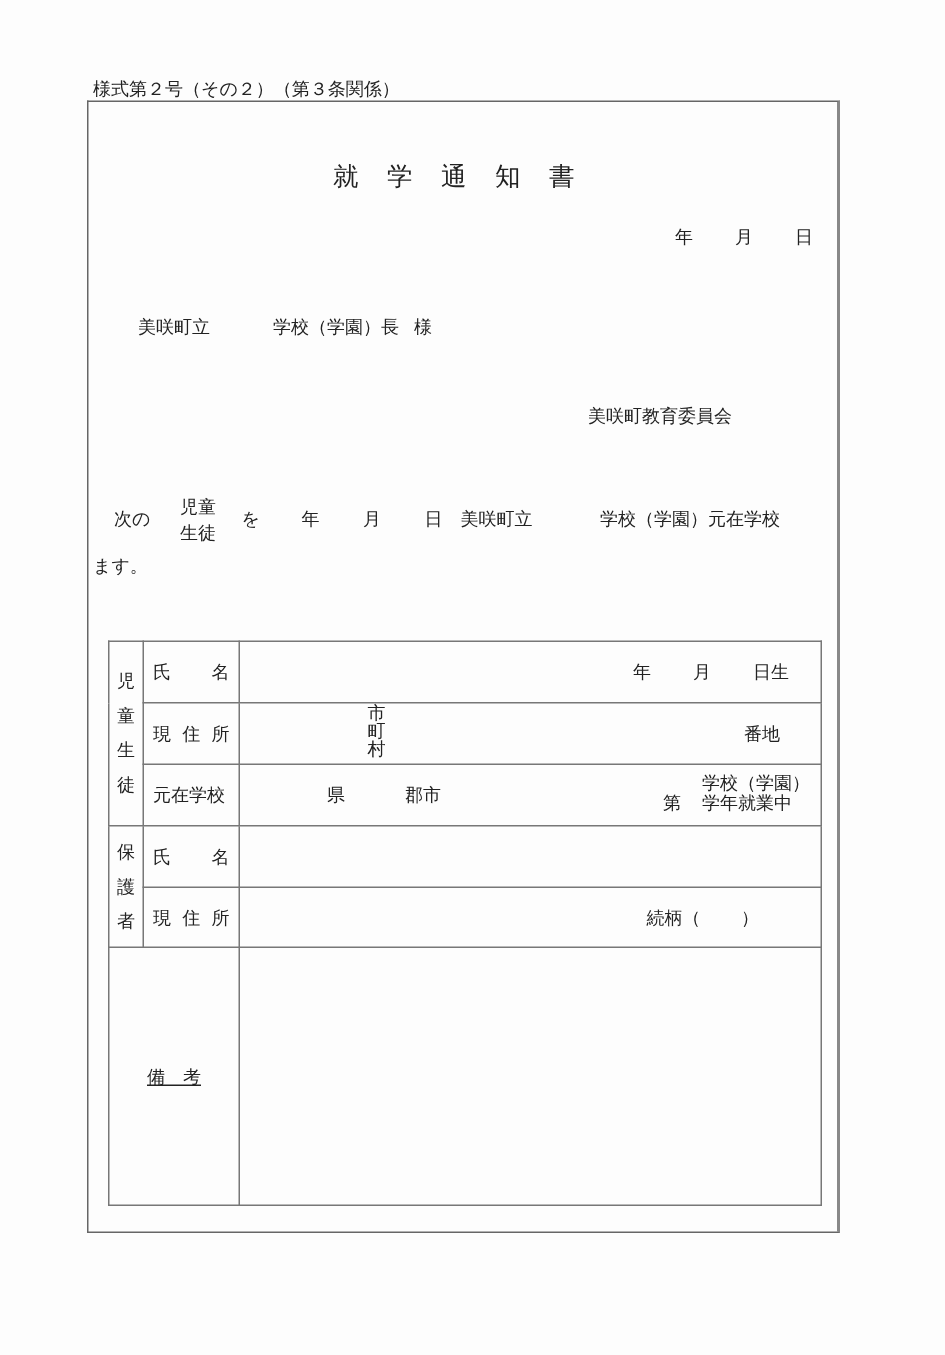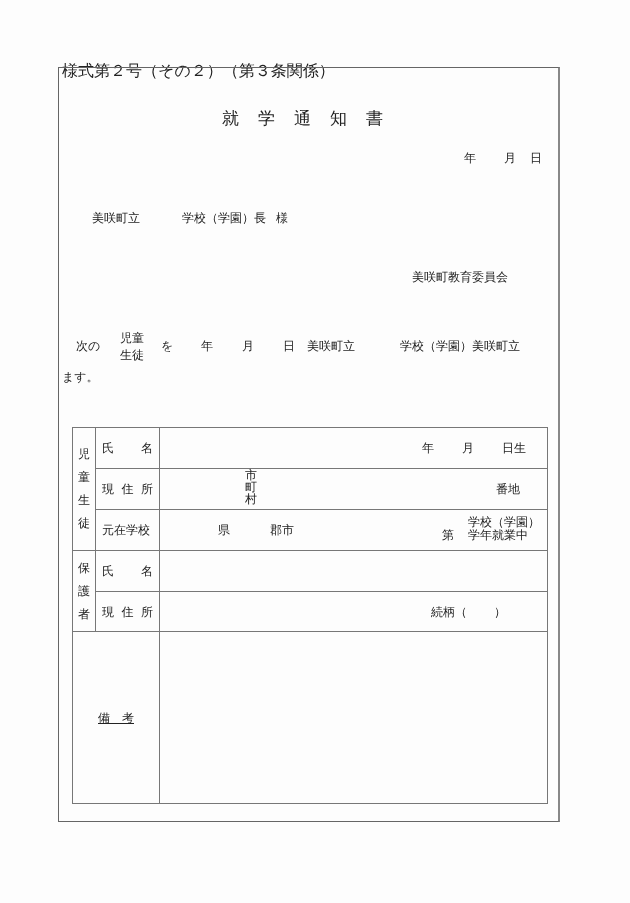--- a/index.html
+++ b/index.html
@@ -3,31 +3,31 @@
 <meta charset="utf-8">
 <style>
   html, body { margin: 0; padding: 0; }
   body {
     width: 630px; height: 903px; position: relative; overflow: hidden;
     background: #fdfdfd; color: #222;
     font-family: "DejaVu Serif", "Liberation Serif", serif;
     font-size: 12px;
   }
   .abs { position: absolute; white-space: nowrap; line-height: 1; }
-  .form-id { left: 62px; top: 63px; font-size: 16px; }
+  .form-id { left: 62px; top: 53px; font-size: 12px; }
   .outer-box {
     position: absolute; left: 58px; top: 67px; width: 502px; height: 755px;
     border: 1px solid #666; border-right: 2px solid #888; box-sizing: border-box;
   }
   .title { top: 110px; left: 222px; font-size: 17px; word-spacing: 0; }
   .title span { display: inline-block; width: 36px; }
-  .date-row { top: 152px; left: 450px; text-align: center; }
+  .date-row { top: 152px; left: 450px; }
   .date-row span { display: inline-block; }
   .addressee { top: 212px; left: 92px; }
-  .issuer { top: 271px; left: 412px; }
+  .issuer { top: 271px; left: 392px; }
   .stack { position: absolute; font-size: 12px; line-height: 17px; }
   .body-line2 { top: 371px; left: 62px; text-align: center; }
 
   table.info {
     position: absolute; left: 72px; top: 427px; width: 475px;
     border-collapse: collapse; table-layout: fixed;
   }
   table.info td {
     border: 1px solid #777; padding: 0; vertical-align: middle;
     font-size: 12px; line-height: 1;
@@ -62,21 +62,21 @@
 <div class="abs" style="top:340px;left:76px">次の</div>
 <div class="stack" style="top:330px;left:120px">
   <div>児童</div>
   <div>生徒</div>
 </div>
 <div class="abs" style="top:340px;left:161px">を</div>
 <div class="abs" style="top:340px;left:201px">年</div>
 <div class="abs" style="top:340px;left:242px">月</div>
 <div class="abs" style="top:340px;left:283px">日</div>
 <div class="abs" style="top:340px;left:307px">美咲町立</div>
-<div class="abs" style="top:340px;left:400px">学校（学園）美咲町立</div>
+<div class="abs" style="top:340px;left:400px">学校（学園）元在学校</div>
 <div class="abs body-line2">ます。</div>
 
 <table class="info">
   <colgroup>
       <col style="width:23px">
       <col style="width:64px">
       <col style="width:388px">
     </colgroup>
   <tbody>
       <tr style="height:41px">

